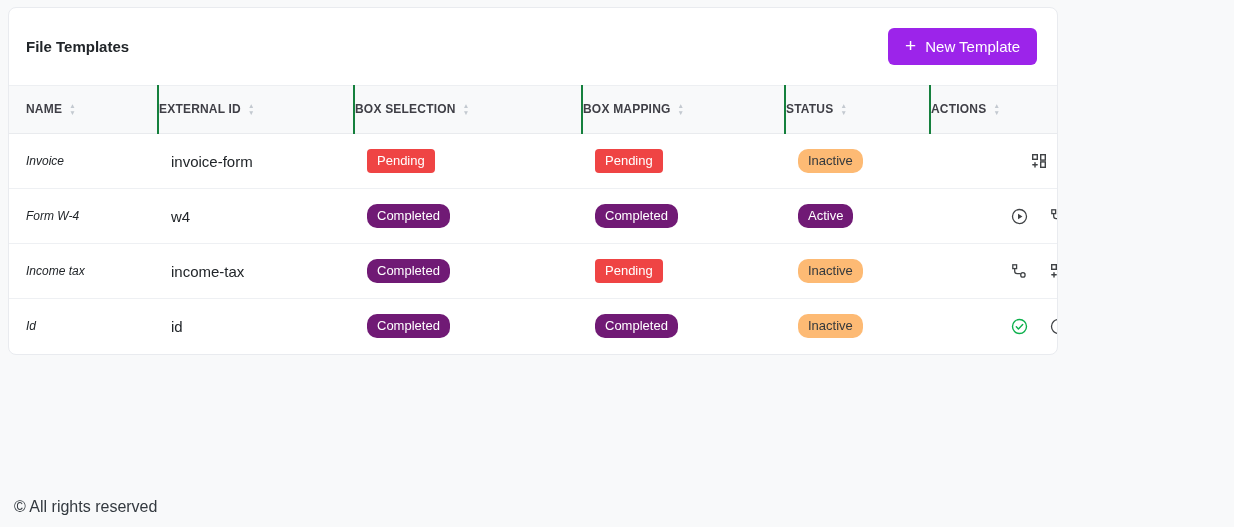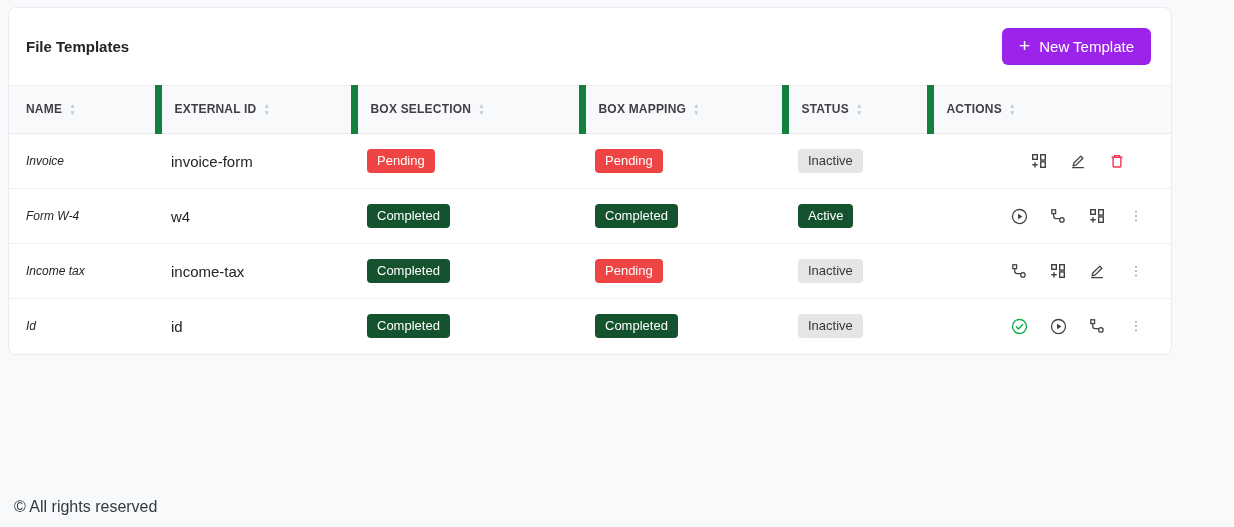--- a/index.html
+++ b/index.html
@@ -7,21 +7,21 @@
   body {
     position: relative;
     background: #f8f9fa;
     font-family: "Liberation Sans", sans-serif;
     color: #212529;
     overflow: hidden;
   }
   .card {
     position: absolute;
     left: 8px; top: 7px;
-    width: 1164px;
+    width: 1050px;
     background: #ffffff;
     border: 1px solid #e9ebef;
     border-radius: 8px;
     overflow: hidden;
   }
   .card-header {
     height: 77px;
     display: flex;
     align-items: center;
     justify-content: space-between;
@@ -47,24 +47,23 @@
     cursor: pointer;
   }
   .btn-new .plus { font-size: 19px; font-weight: 300; line-height: 1; margin-top: -2px; }
 
   table { width: 100%; border-collapse: collapse; table-layout: fixed; }
   thead th {
     height: 48px;
     background: #f8f9fa;
     border-top: 1px solid #edeff2;
     border-bottom: 1px solid #e9ebee;
-    border-left: 7px solid #15803d;
+    border-left: 2px solid #15803d;
     text-align: left;
     vertical-align: middle;
-    padding-left: 13px;
     font-size: 12px;
     font-weight: bold;
     color: #3f3f46;
     letter-spacing: .2px;
     cursor: pointer;
   }
   thead th:first-child { border-left: none; padding-left: 17px; }
   .sort {
     display: inline-flex;
     flex-direction: column;
@@ -86,22 +85,22 @@
   .cell-extid { font-size: 15px; color: #212529; }
 
   .badge {
     display: inline-block;
     padding: 5px 10px 6px;
     border-radius: 4px;
     font-size: 13px;
     line-height: 1;
   }
   .badge--warning { background: #ef4444; color: #ffffff; }
-  .badge--success { background: #14532d; color: #ffffff; }
-  .badge--neutral { background: #e5e5e5; color: #33383d; }
+  .badge--success { background: #701a75; color: #ffffff; border-radius: 10px; }
+  .badge--neutral { background: #fdba74; color: #33383d; border-radius: 10px; }
 
   .actions-flex {
     display: flex;
     align-items: center;
     justify-content: center;
     gap: 22px;
   }
   td.actions-td { padding-left: 0; }
   .icon-btn {
     background: none;

